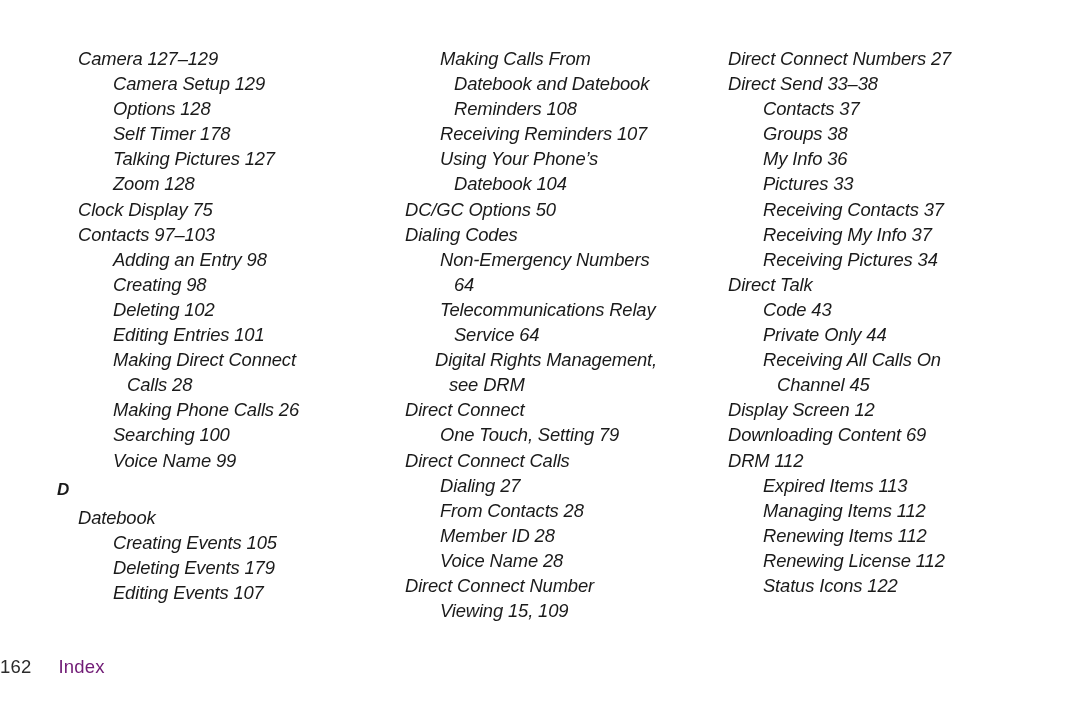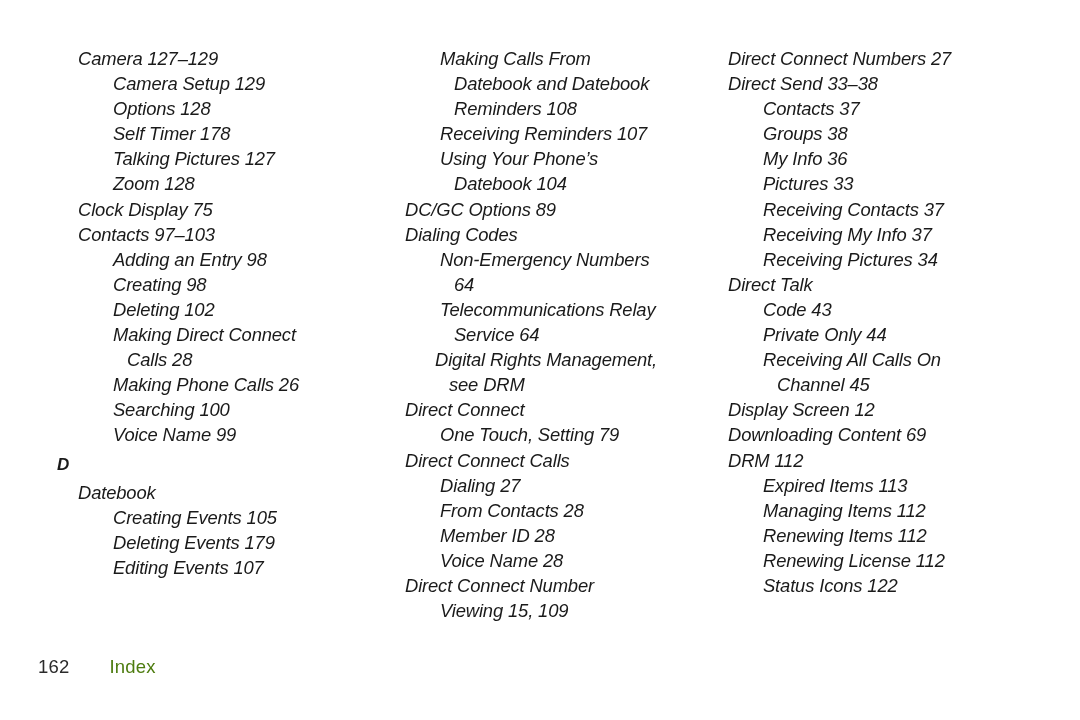--- a/index.html
+++ b/index.html
@@ -91,29 +91,28 @@
     height: 30px;
     display: flex;
     flex-direction: row;
     align-items: baseline;
   }
   #footer .page-number {
     font-style: normal;
     font-size: 18.5px;
     line-height: 24px;
     color: #2b2b2b;
-    margin-left: 38px;
     letter-spacing: 0.2px;
   }
   #footer .footer-label {
     font-style: normal;
     font-size: 18.5px;
     line-height: 24px;
-    color: #4d7c0f;
-    margin-left: 40px;
+    color: #701a75;
+    margin-left: 27px;
     letter-spacing: 0.2px;
   }
 </style>
 </head>
 <body>
 
 <div id="page" style="background: rgb(255, 255, 255); color: rgb(26, 26, 26);">
 
   <div id="index-body">
     <div class="index-column col-1">
@@ -121,35 +120,36 @@
         <div class="index-entry level-2">Camera Setup 129</div>
         <div class="index-entry level-2">Options 128</div>
         <div class="index-entry level-2">Self Timer 178</div>
         <div class="index-entry level-2">Talking Pictures 127</div>
         <div class="index-entry level-2">Zoom 128</div>
         <div class="index-entry level-1">Clock Display 75</div>
         <div class="index-entry level-1">Contacts 97–103</div>
         <div class="index-entry level-2">Adding an Entry 98</div>
         <div class="index-entry level-2">Creating 98</div>
         <div class="index-entry level-2">Deleting 102</div>
+        <div class="index-entry level-2">Editing Entries 101</div>
         <div class="index-entry level-2 wrap-2">Making Direct Connect Calls 28</div>
         <div class="index-entry level-2">Making Phone Calls 26</div>
         <div class="index-entry level-2">Searching 100</div>
         <div class="index-entry level-2">Voice Name 99</div>
         <div class="section-letter">D</div>
         <div class="index-entry level-1">Datebook</div>
         <div class="index-entry level-2">Creating Events 105</div>
         <div class="index-entry level-2">Deleting Events 179</div>
         <div class="index-entry level-2">Editing Events 107</div>
       </div>
     <div class="index-column col-2">
         <div class="index-entry level-2 wrap-2">Making Calls From Datebook and Datebook Reminders 108</div>
         <div class="index-entry level-2">Receiving Reminders 107</div>
         <div class="index-entry level-2 wrap-2">Using Your Phone’s Datebook 104</div>
-        <div class="index-entry level-1">DC/GC Options 89</div>
+        <div class="index-entry level-1">DC/GC Options 50</div>
         <div class="index-entry level-1">Dialing Codes</div>
         <div class="index-entry level-2 wrap-2">Non-Emergency Numbers 64</div>
         <div class="index-entry level-2 wrap-2">Telecommunications Relay Service 64</div>
         <div class="index-entry level-1 wrap-1">Digital Rights Management, see DRM</div>
         <div class="index-entry level-1">Direct Connect</div>
         <div class="index-entry level-2">One Touch, Setting 79</div>
         <div class="index-entry level-1">Direct Connect Calls</div>
         <div class="index-entry level-2">Dialing 27</div>
         <div class="index-entry level-2">From Contacts 28</div>
         <div class="index-entry level-2">Member ID 28</div>

